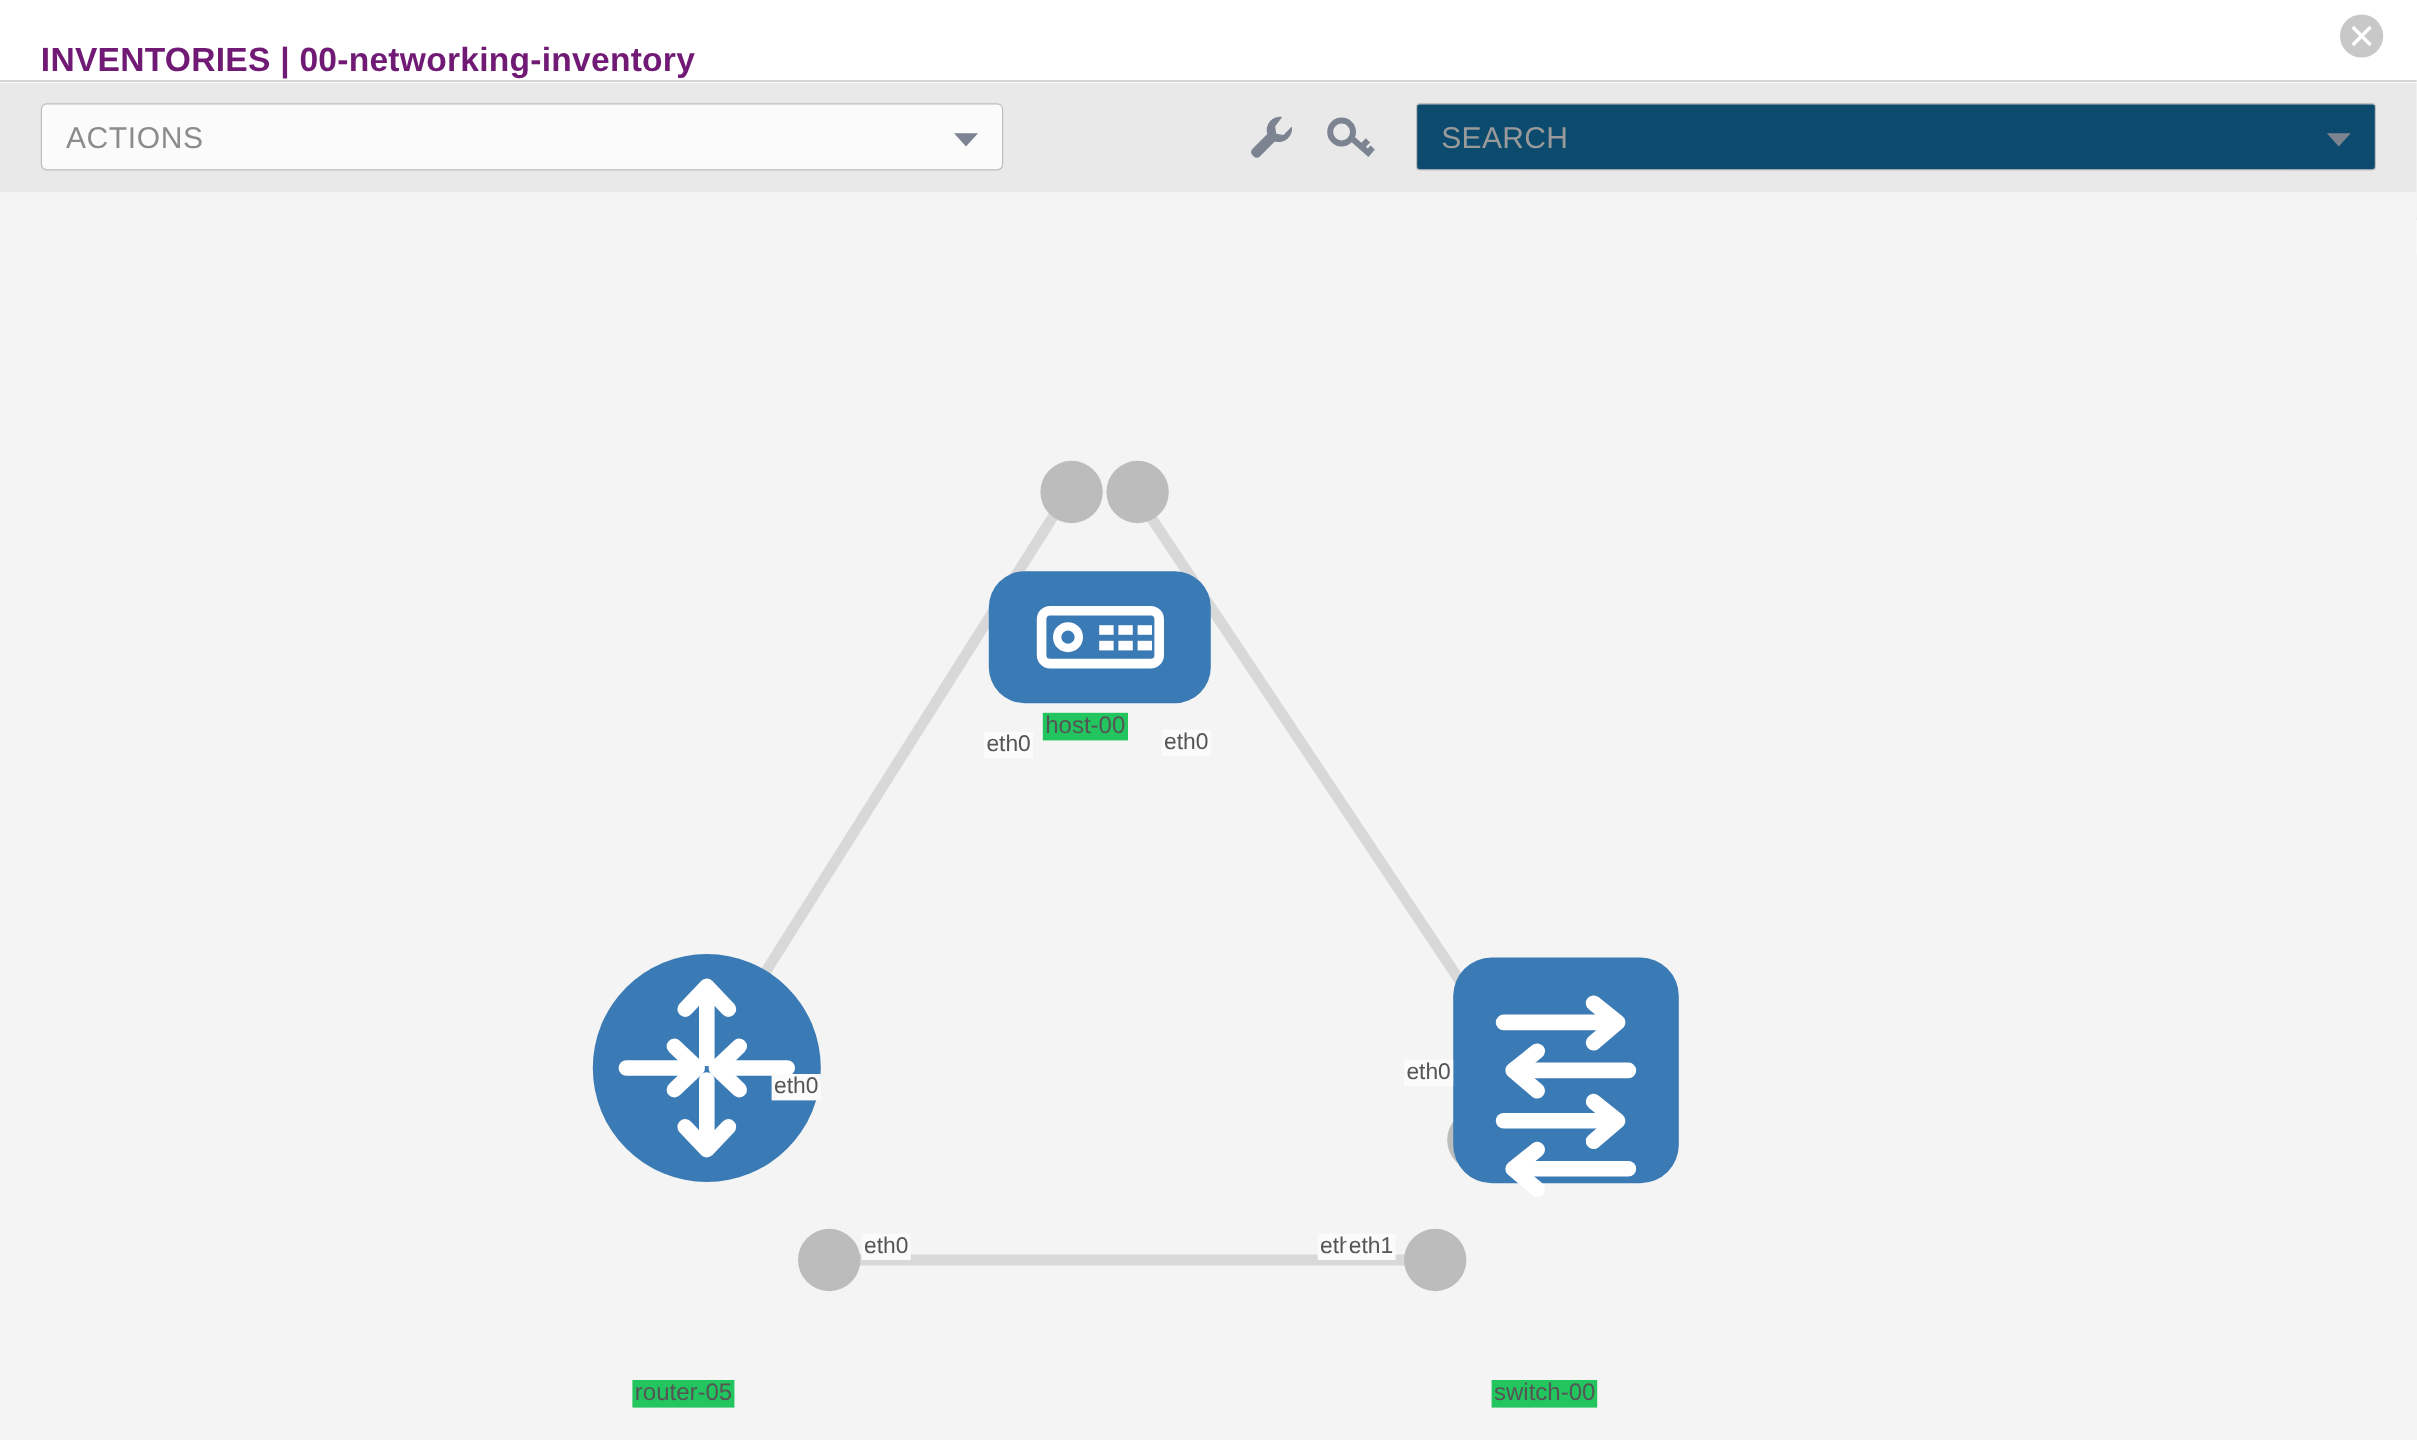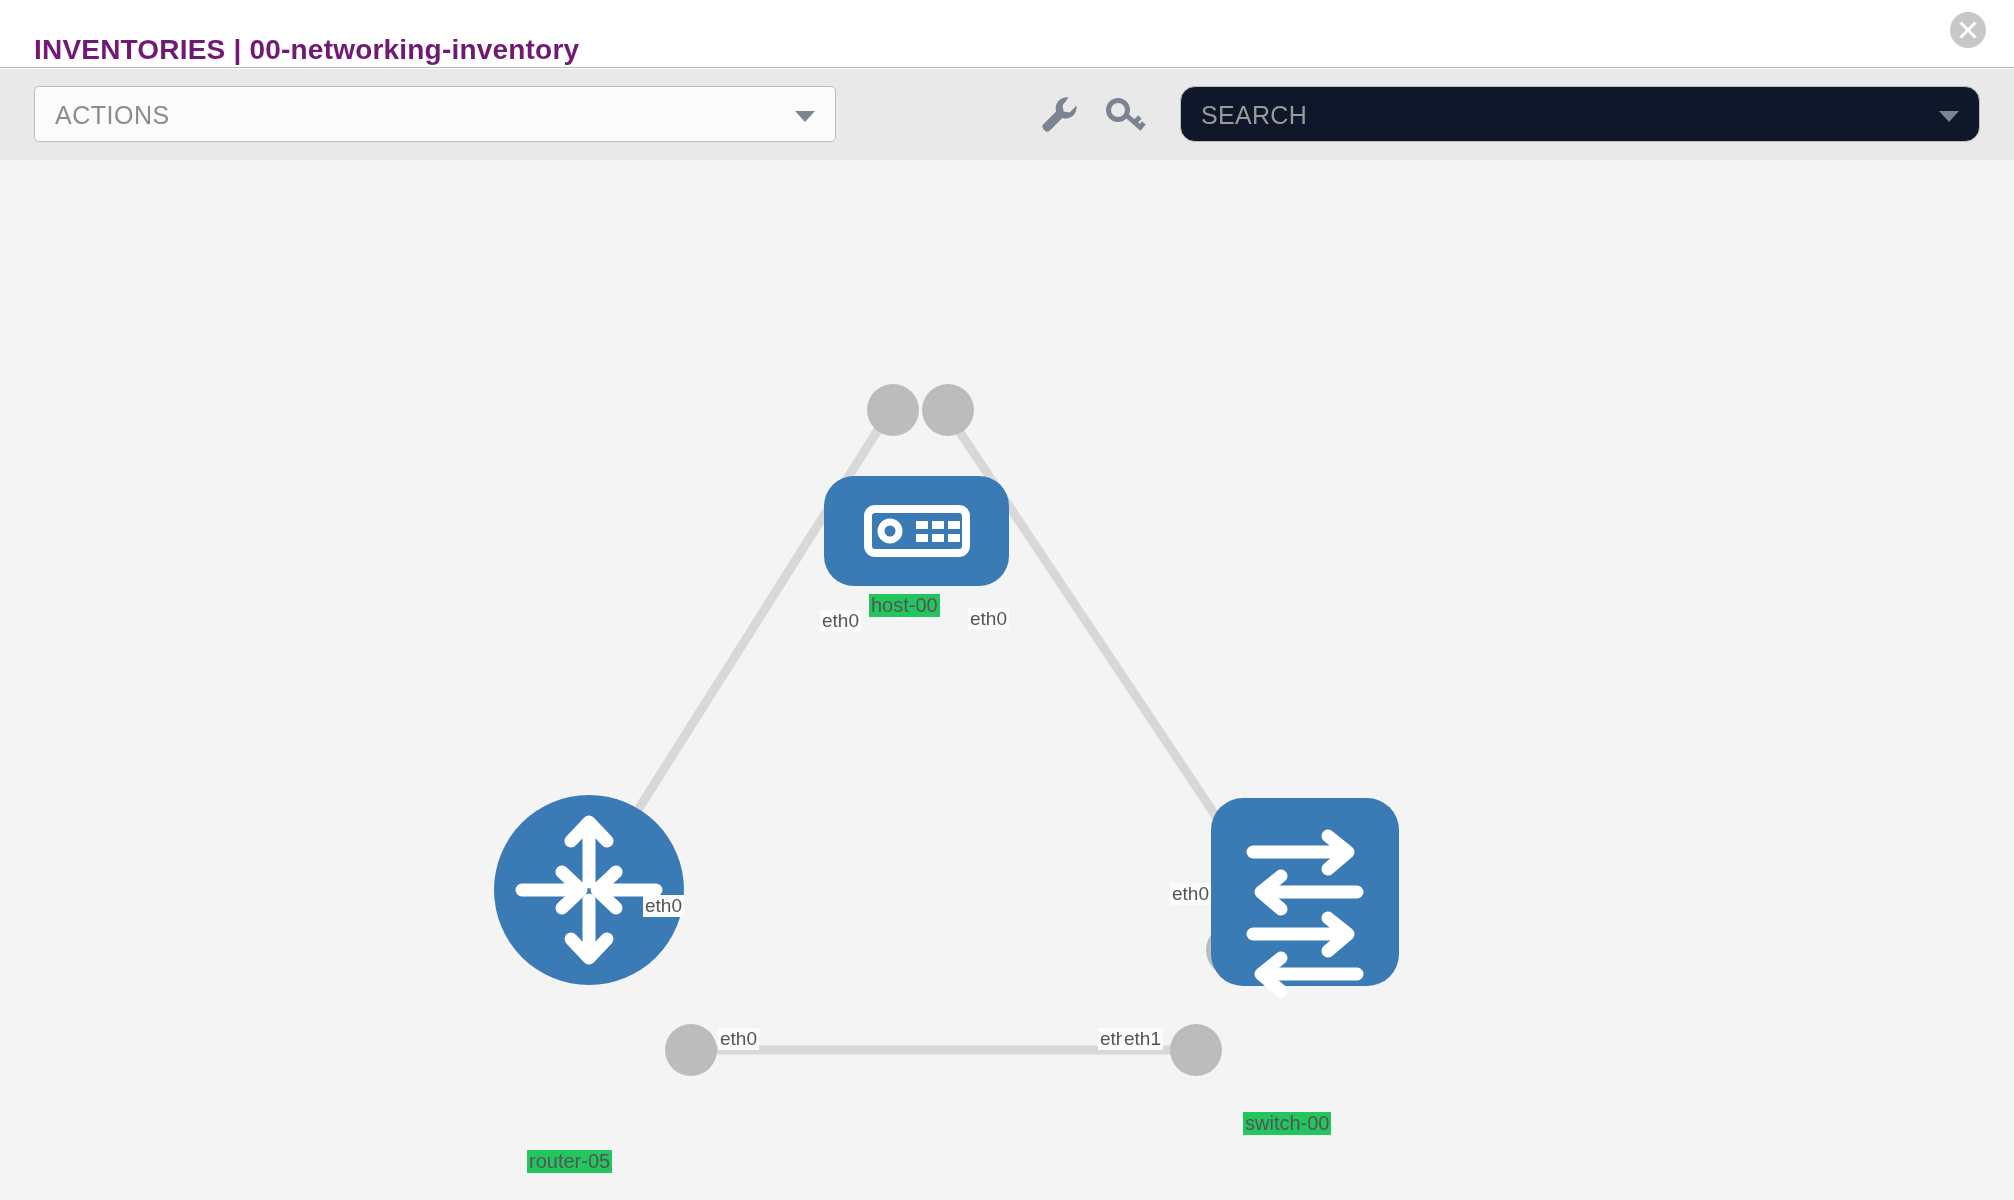--- a/index.html
+++ b/index.html
@@ -84,23 +84,23 @@
     width: 46px; height: 46px;
     cursor: pointer;
   }
   .tool-icon.wrench { left: 1035px; }
   .tool-icon.key    { left: 1102px; }
 
   .search-box {
     position: absolute;
     left: 1180px; top: 17px;
     width: 800px; height: 56px;
-    background: #0f172a;
+    background: #0c4a6e;
     border: 1px solid #bdbdbd;
-    border-radius: 15px;
+    border-radius: 3px;
     cursor: text;
   }
   .search-placeholder {
     position: absolute;
     left: 20px; top: 14px;
     font-size: 25px;
     color: #9a9a9a;
     letter-spacing: 0.3px;
   }
 
@@ -238,21 +238,21 @@
           <line x1="1253" y1="774" x2="1345" y2="774"></line>
           <polyline points="1328,758 1348,774 1328,791"></polyline>
           <line x1="1357" y1="814" x2="1263" y2="814"></line>
           <polyline points="1281,798 1261,814 1281,831"></polyline>
         </g>
       </g>
     </svg>
 
     <div class="node-label" style="left:869px; top:434px;">host-00</div>
     <div class="node-label" style="left:527px; top:990px;">router-05</div>
-    <div class="node-label" style="left:1243px; top:952px;">switch-00</div>
+    <div class="node-label" style="left:1243px; top:990px;">switch-00</div>
 
     <div class="iface-label" style="left:820px;  top:450px;">eth0</div>
     <div class="iface-label" style="left:968px;  top:448px;">eth0</div>
     <div class="iface-label" style="left:643px;  top:735px;">eth0</div>
     <div class="iface-label" style="left:1170px; top:723px;">eth0</div>
     <div class="iface-label" style="left:718px;  top:868px;">eth0</div>
     <div class="iface-label" style="left:1098px; top:868px;">eth0</div>
     <div class="iface-label" style="left:1122px; top:868px;">eth1</div>
 
   </div>

